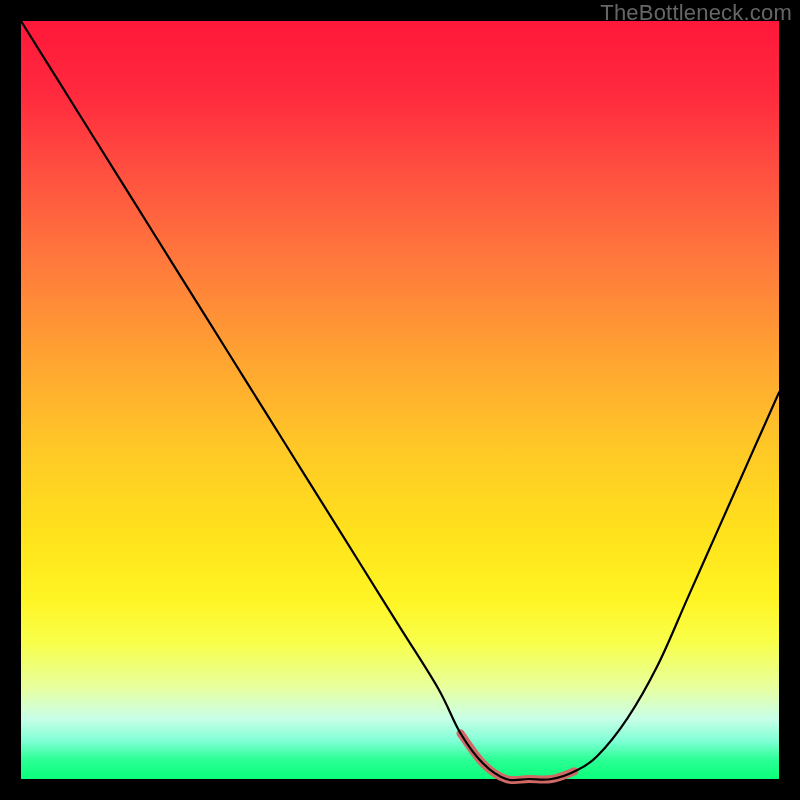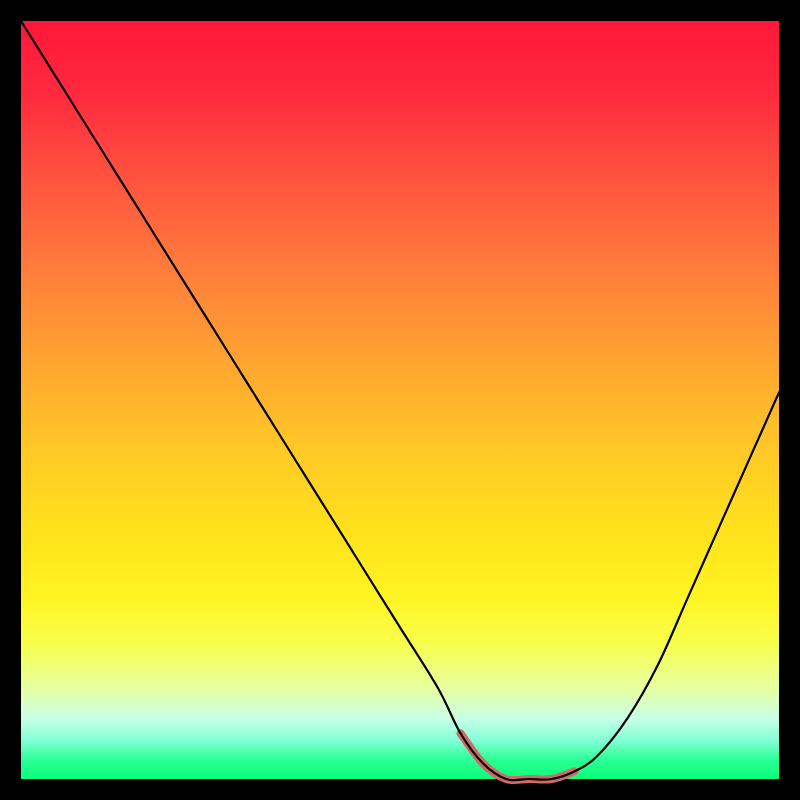--- a/index.html
+++ b/index.html
@@ -68,13 +68,14 @@
 </head>
 <body>
 
 <div class="wrap">
   <div class="plot">
     <svg class="curve" viewBox="0 0 758 758" preserveAspectRatio="none">
       <path class="highlight" d="M 439.64 712.52 C 443.73 717.98, 454.19 734.65, 462.38 742.84 C 470.57 751.03, 476.93 755.27, 485.12 758.00 C 493.31 760.73, 499.67 758.00, 507.86 758.00 C 516.05 758.00, 522.41 759.36, 530.60 758.00 C 538.79 756.64, 549.25 751.78, 553.34 750.42"></path>
       <path class="main" d="M 0.00 0.00 C 6.82 10.92, 24.26 38.81, 37.90 60.64 C 51.54 82.47, 62.16 99.45, 75.80 121.28 C 89.44 143.11, 100.06 160.09, 113.70 181.92 C 127.34 203.75, 137.96 220.73, 151.60 242.56 C 165.24 264.39, 175.86 281.37, 189.50 303.20 C 203.14 325.03, 213.76 342.01, 227.40 363.84 C 241.04 385.67, 251.66 402.65, 265.30 424.48 C 278.94 446.31, 289.56 463.29, 303.20 485.12 C 316.84 506.95, 327.46 523.93, 341.10 545.76 C 354.74 567.59, 365.36 584.57, 379.00 606.40 C 392.64 628.23, 405.98 647.94, 416.90 667.04 C 427.82 686.14, 431.45 698.88, 439.64 712.52 C 447.83 726.16, 454.19 734.65, 462.38 742.84 C 470.57 751.03, 476.93 755.27, 485.12 758.00 C 493.31 760.73, 499.67 758.00, 507.86 758.00 C 516.05 758.00, 522.41 759.36, 530.60 758.00 C 538.79 756.64, 545.15 754.51, 553.34 750.42 C 561.53 746.33, 566.53 744.81, 576.08 735.26 C 585.63 725.71, 595.48 713.73, 606.40 697.36 C 617.32 680.99, 625.80 666.13, 636.72 644.30 C 647.64 622.47, 656.12 600.64, 667.04 576.08 C 677.96 551.52, 686.44 532.42, 697.36 507.86 C 708.28 483.30, 716.76 464.20, 727.68 439.64 C 738.60 415.08, 752.54 383.70, 758.00 371.42"></path>
     </svg>
   </div>
+  <div class="watermark">TheBottleneck.com</div>
 </div>
 
 </body></html>

